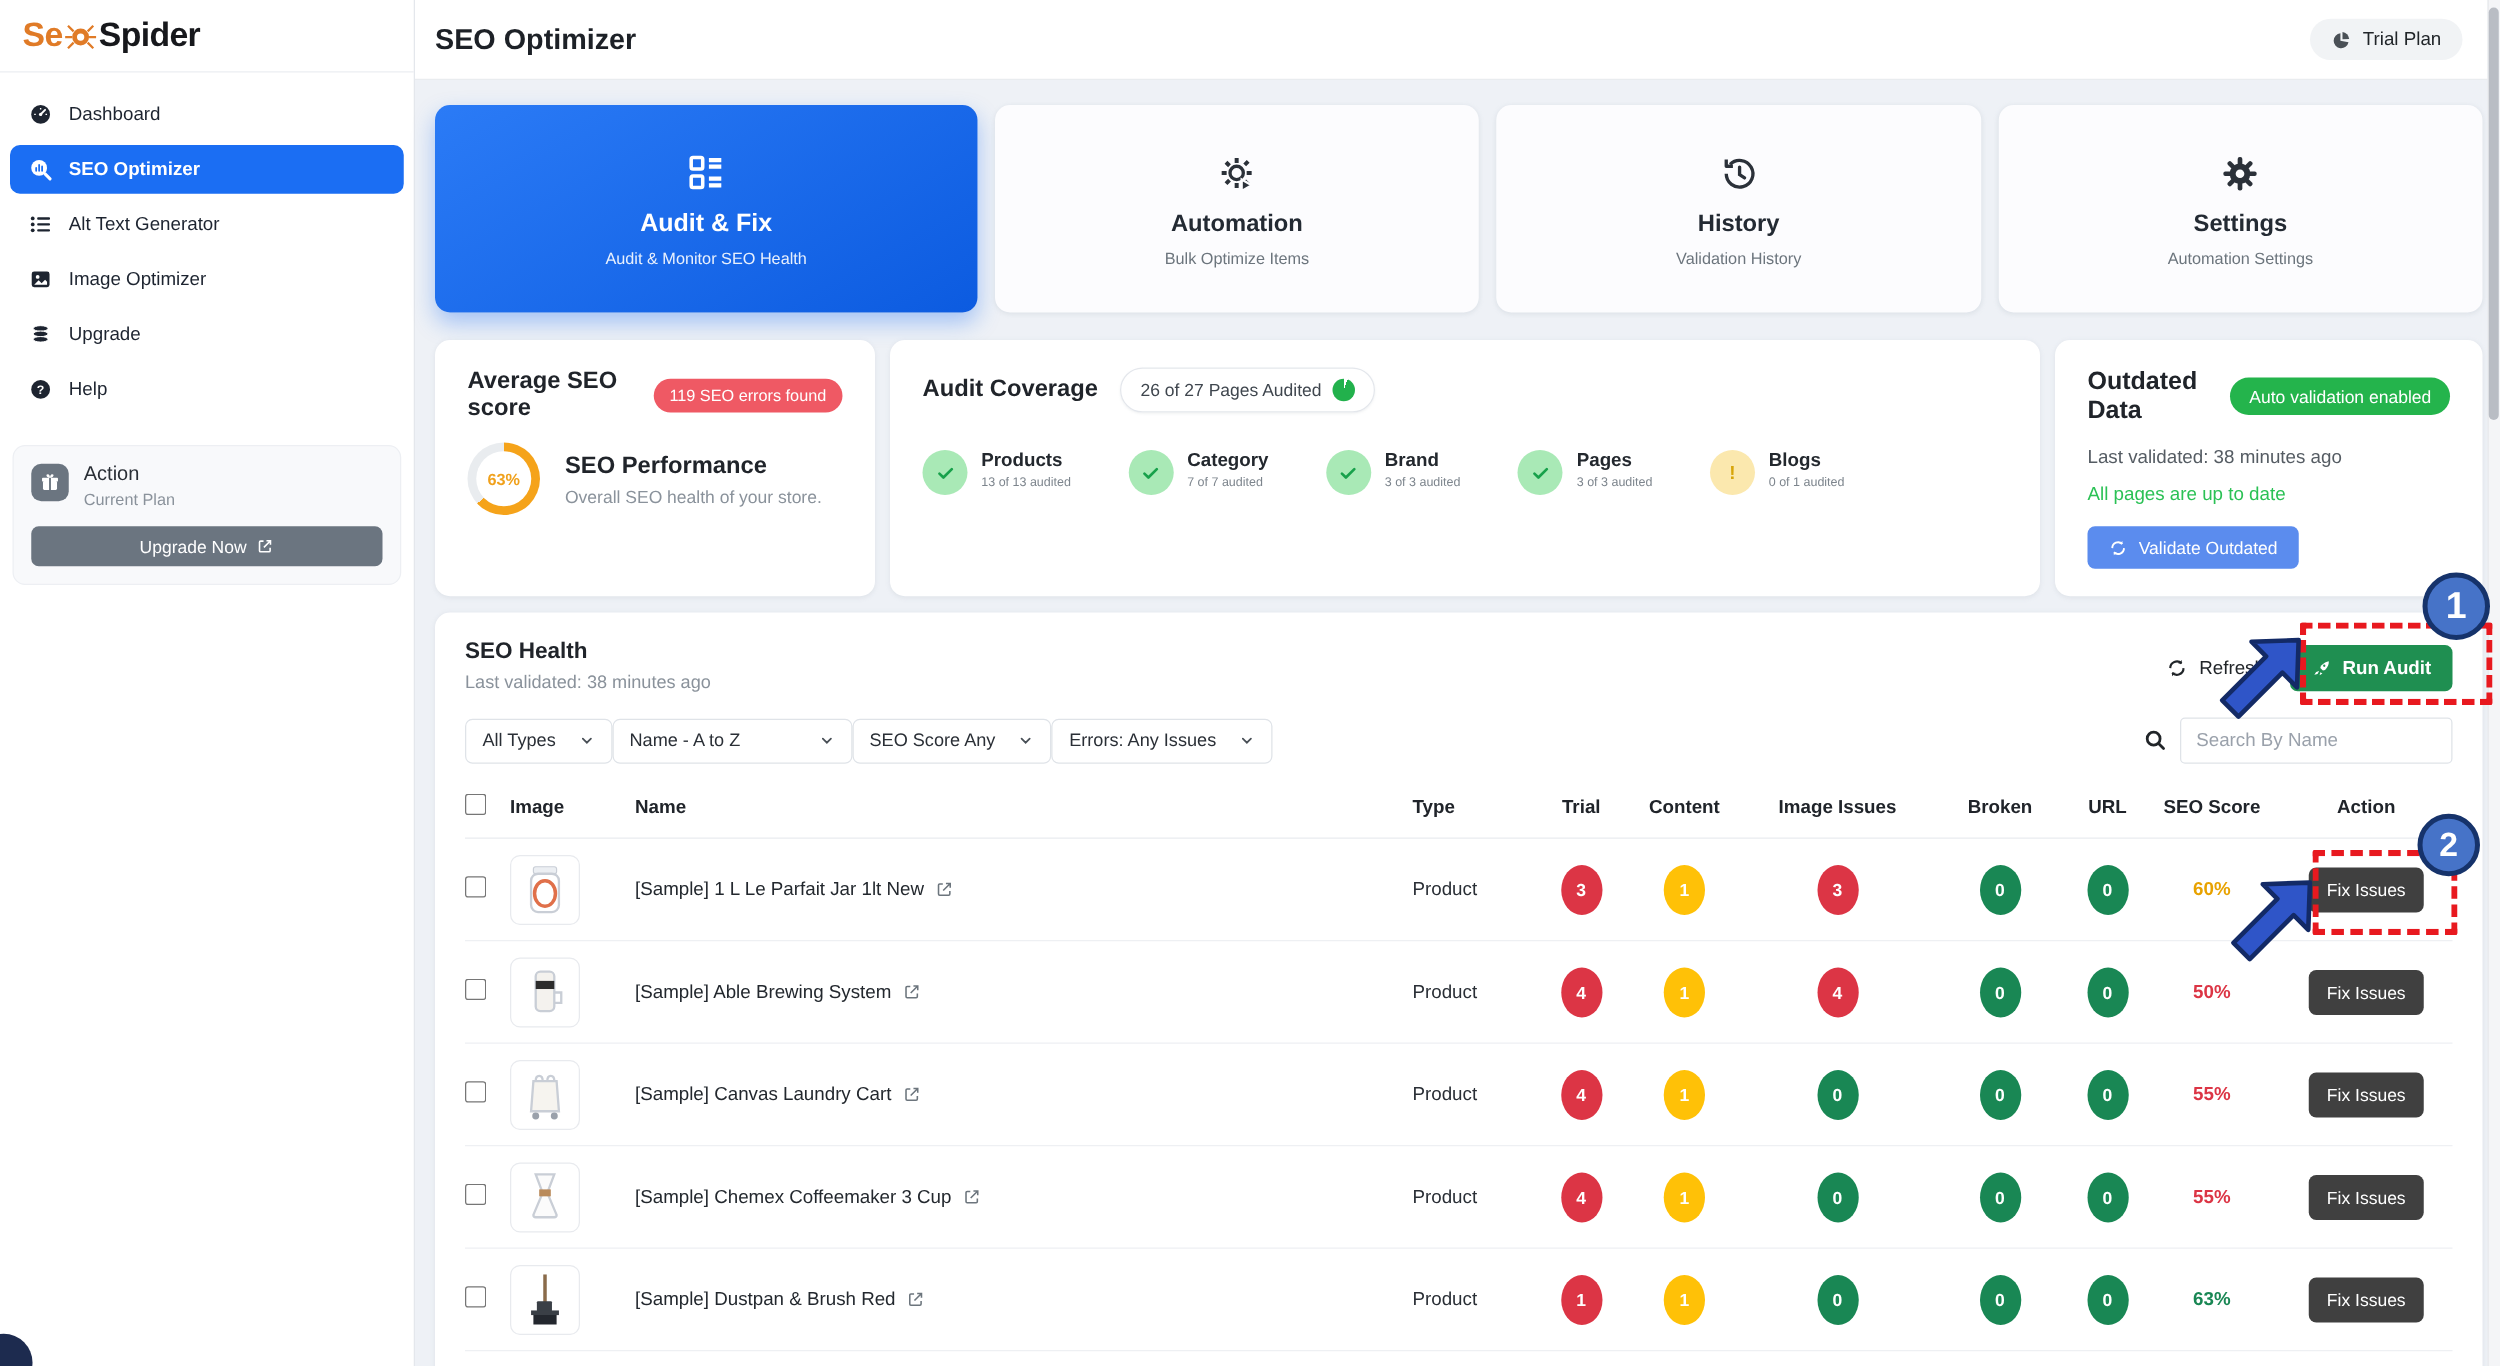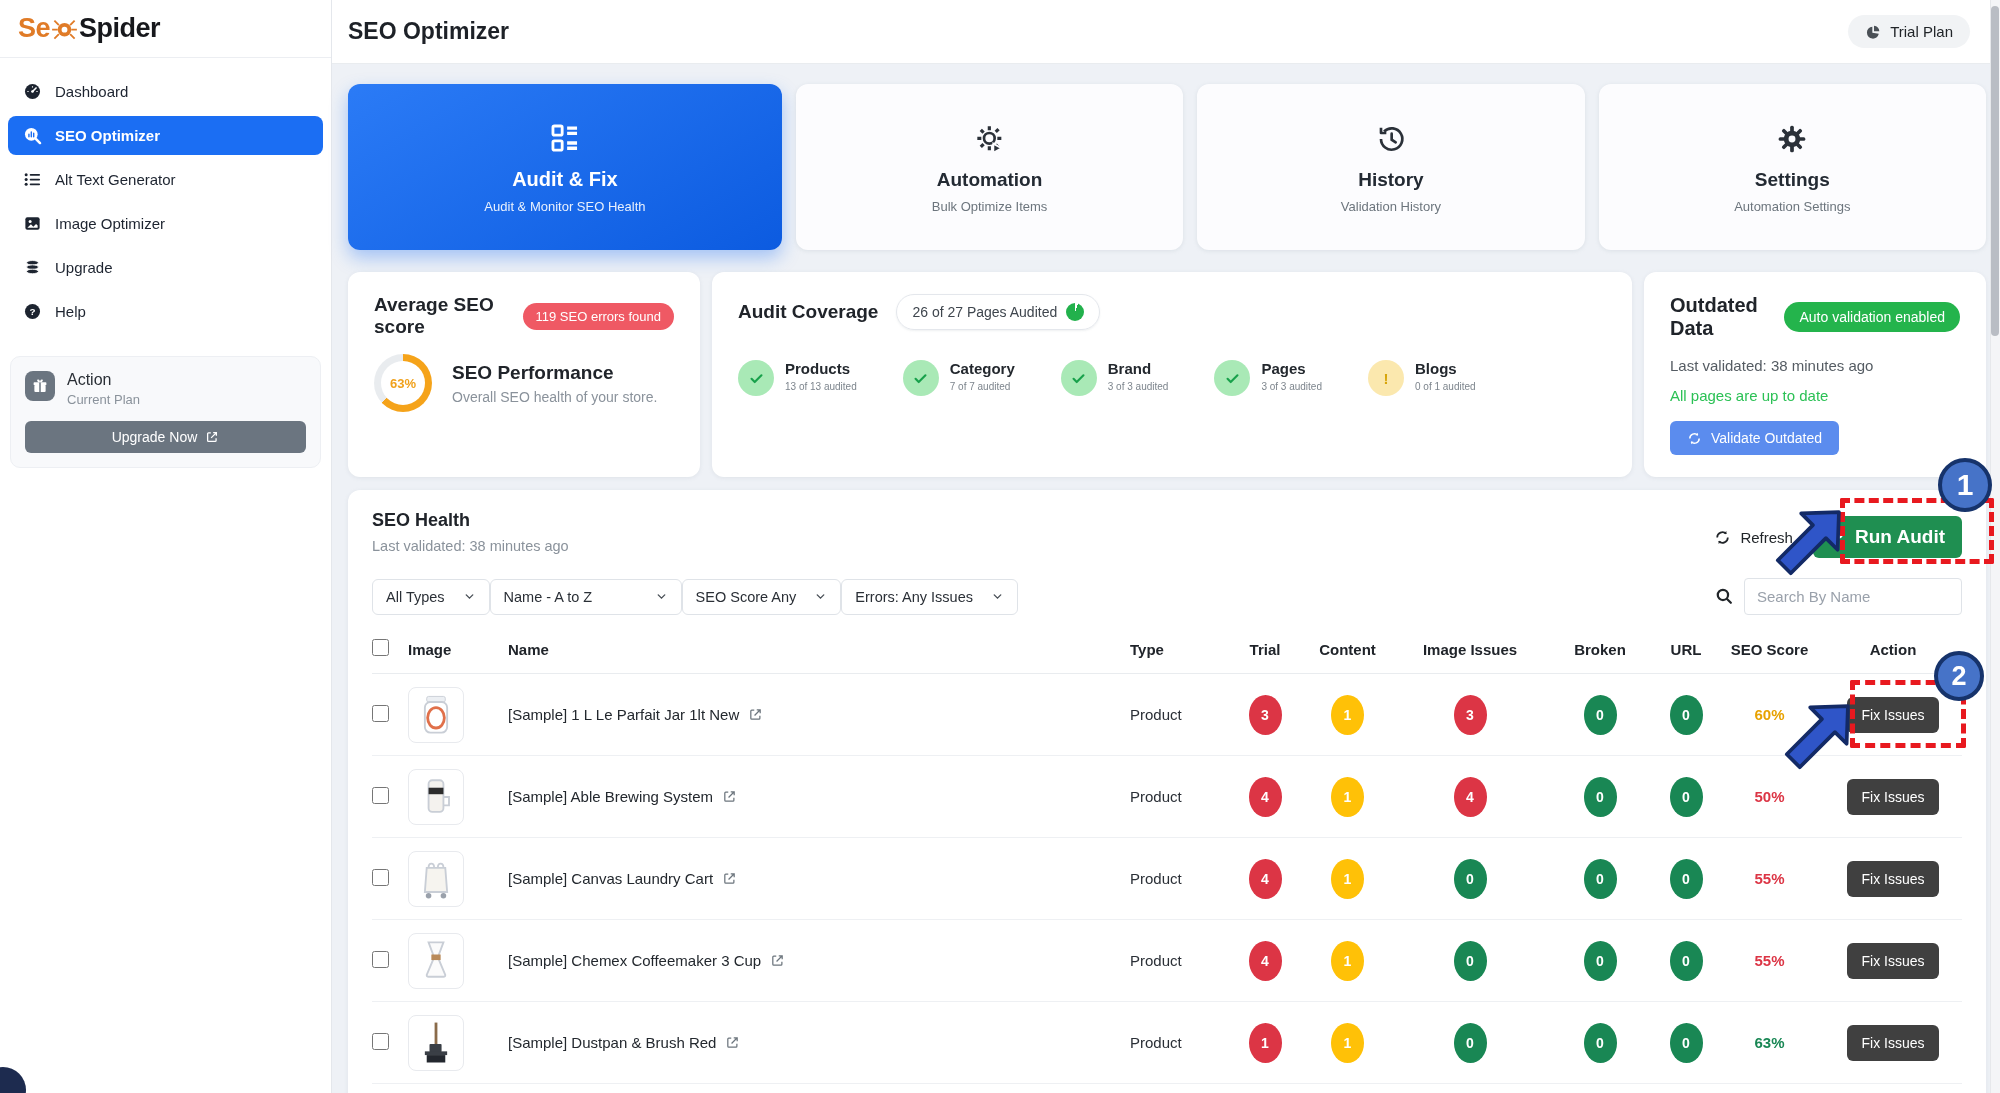--- a/index.html
+++ b/index.html
@@ -69,21 +69,21 @@
   .od-status { margin-top:13px; font-size:15px; color:#2bc155; }
   .od-btn { margin-top:17px; display:inline-flex; gap:9px; align-items:center; background:#5b8cee; color:#fff; border:none; border-radius:6px; padding:9px 17px; font-size:14px; cursor:pointer; font-family:inherit; }
 
   
   .sh-panel { margin-top:24px; height:630px; padding:20px 24px; }
   .sh-head { display:flex; justify-content:space-between; align-items:flex-start; }
   .sh-title { font-size:18px; font-weight:bold; color:#20242a; }
   .sh-sub { font-size:14.5px; color:#8a929b; margin-top:7px; }
   .sh-controls { display:flex; align-items:center; gap:20px; margin-top:6px; }
   .refresh-btn { display:flex; gap:9px; align-items:center; font-size:15px; color:#212529; background:none; border:none; cursor:pointer; font-family:inherit; }
-  .run-audit-btn { display:flex; gap:9px; align-items:center; background:#1f8f51; color:#fff; border:none; border-radius:6px; padding:10px 17px; font-size:19px; font-weight:600; cursor:pointer; font-family:inherit; }
+  .run-audit-btn { display:flex; gap:9px; align-items:center; background:#1f8f51; color:#fff; border:none; border-radius:6px; padding:10px 17px; font-size:15px; font-weight:600; cursor:pointer; font-family:inherit; }
 
   .filter-row { display:flex; align-items:center; margin-top:20px; }
   .select-box { display:flex; align-items:center; justify-content:space-between; gap:18px; border:1px solid #dfe3e8; border-radius:6px; background:#fff; padding:9px 13px; font-size:14.5px; color:#2a2f36; cursor:pointer; }
   .search-wrap { margin-left:auto; display:flex; align-items:center; gap:10px; }
   .search-input { width:218px; border:1px solid #dfe3e8; border-radius:4px; padding:9px 12px; font-size:15px; color:#2a2f36; font-family:inherit; }
   .search-input::placeholder { color:#9aa1ab; }
 
   
   .tbl { margin-top:24px; }
   .tbl-grid { display:grid; grid-template-columns:36px 100px 622px 100px 70px 95px 150px 110px 62px 105px 142px; align-items:center; }

